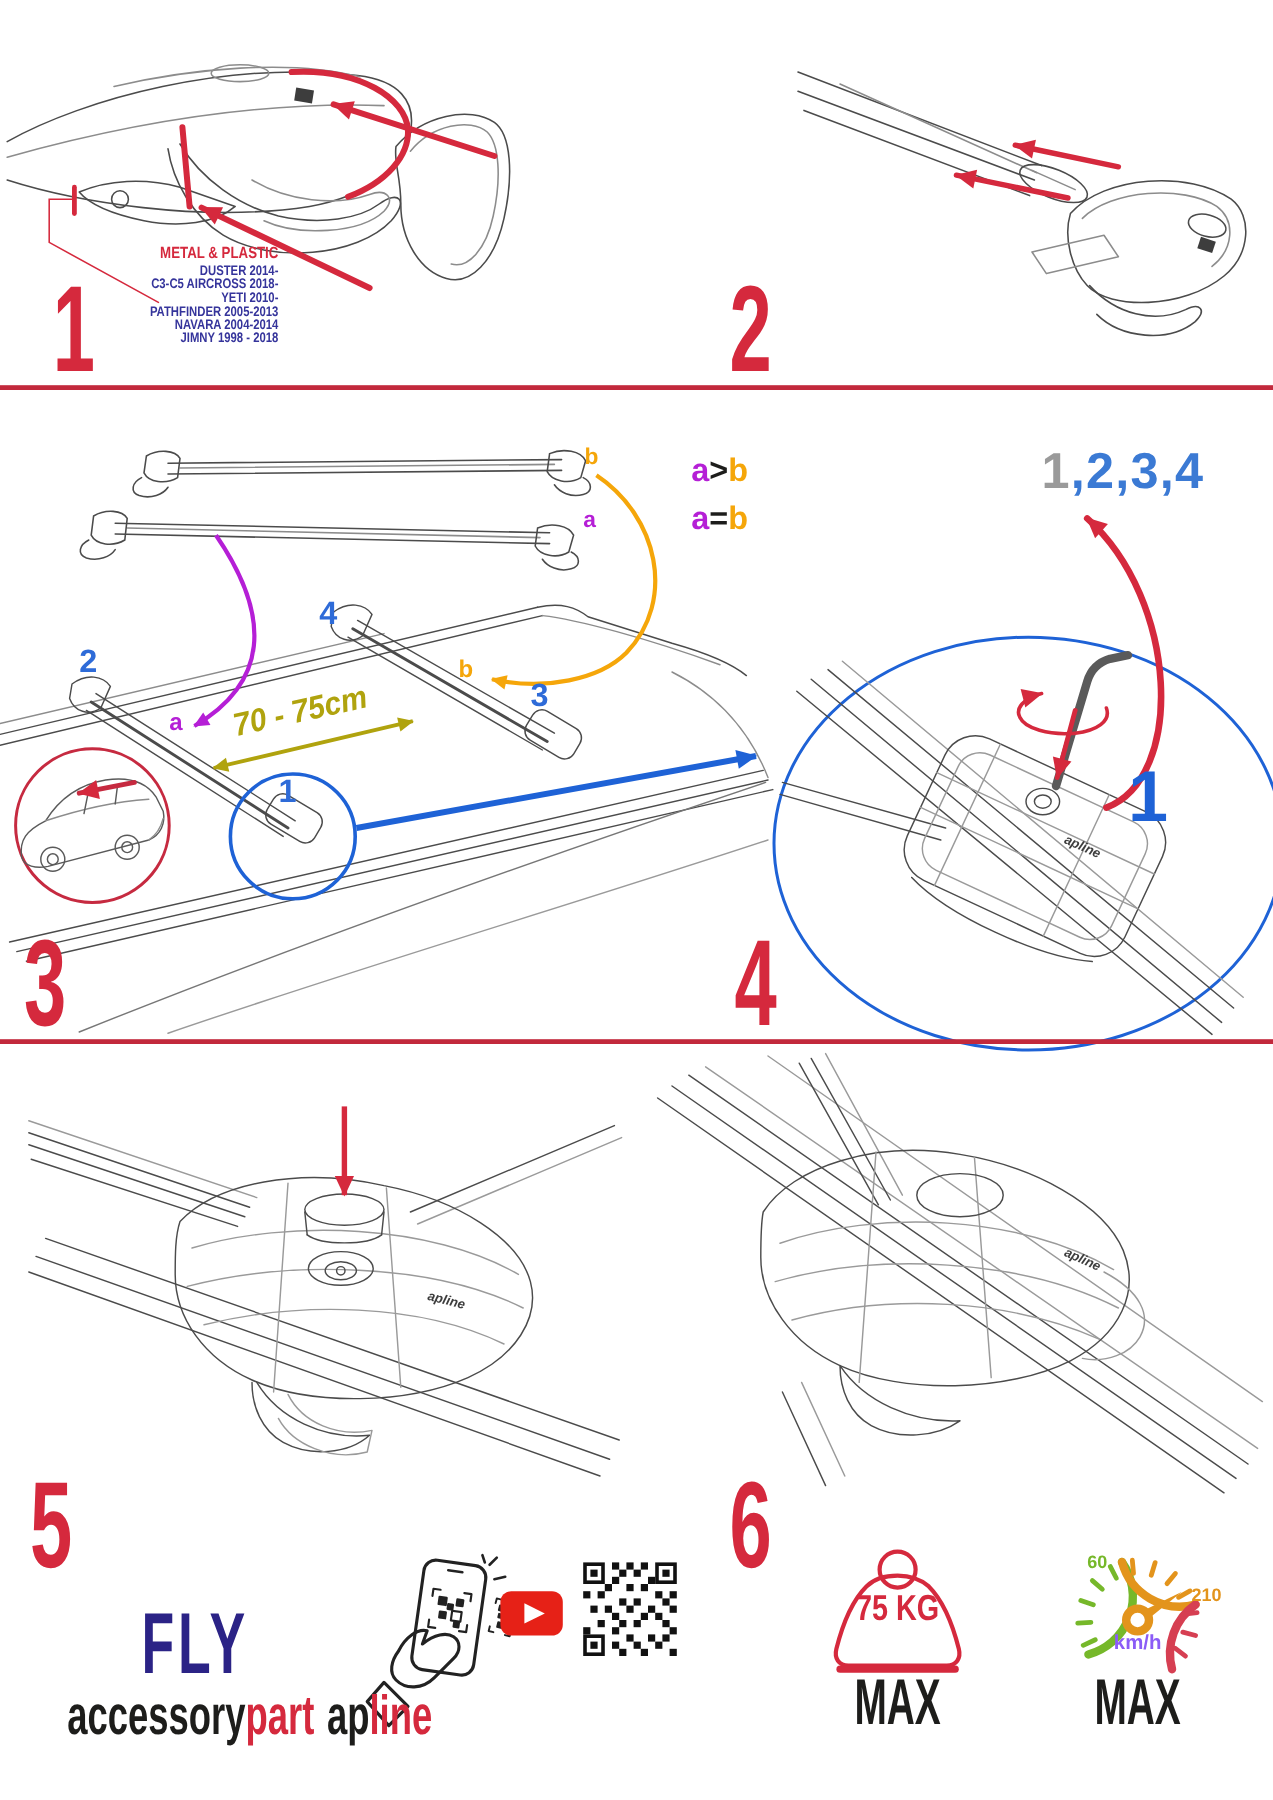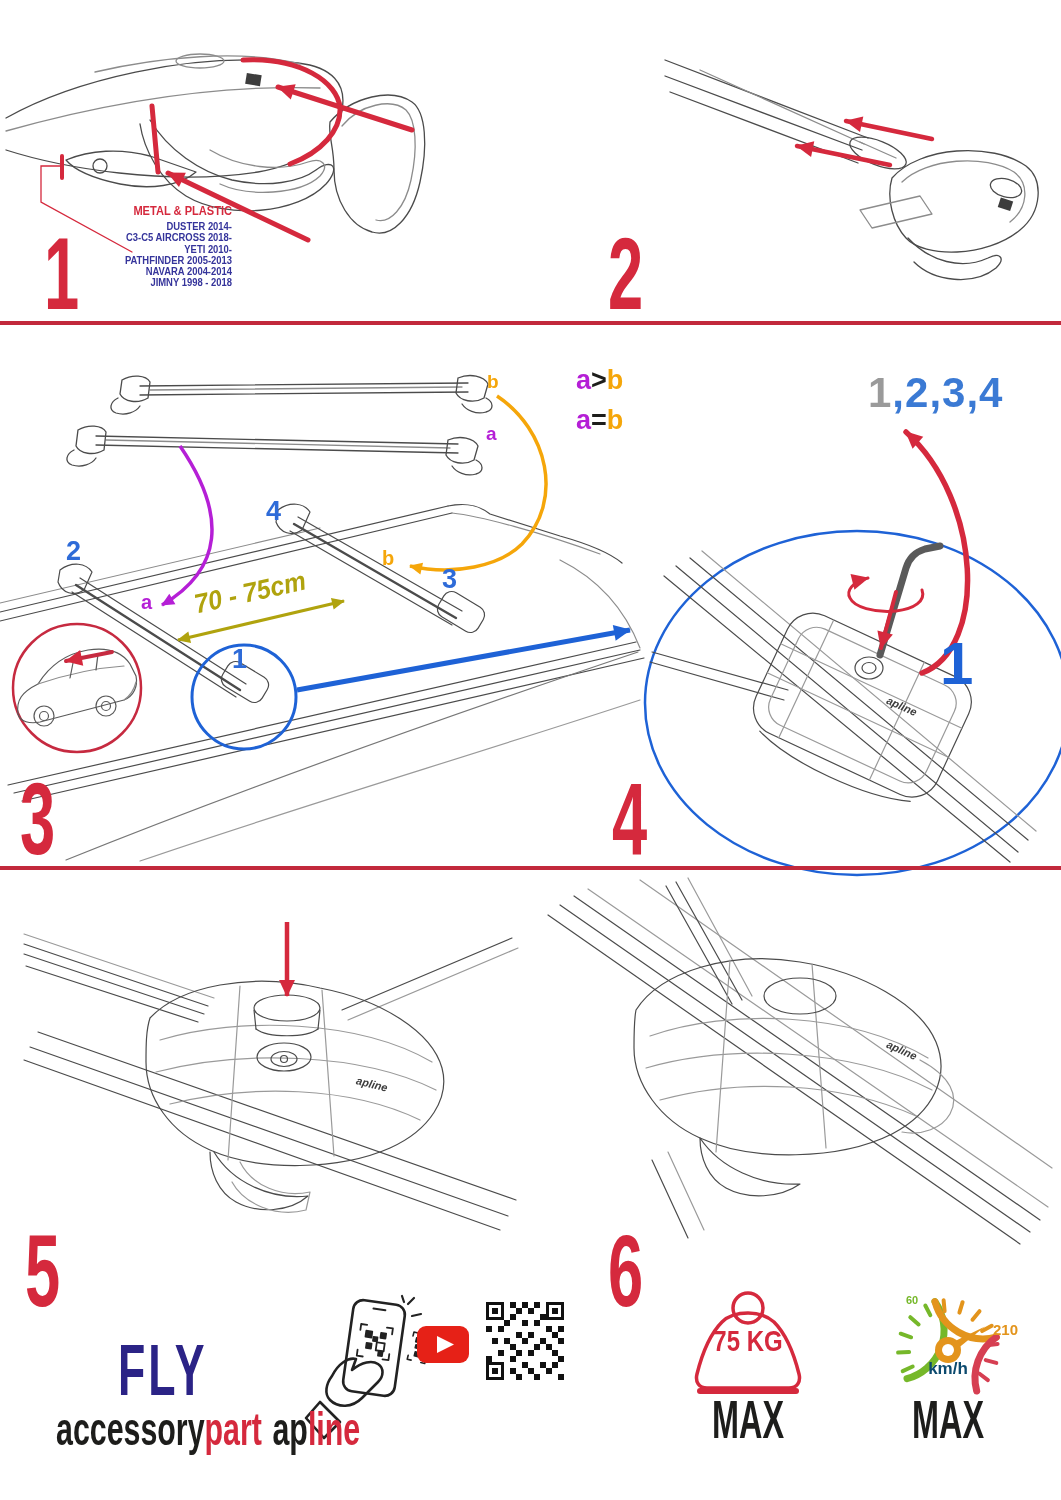--- a/index.html
+++ b/index.html
@@ -22,23 +22,23 @@
   .seq{font-size:42px;font-weight:bold;letter-spacing:1px;}
   .dim{color:#b0a30e;font-weight:bold;font-style:italic;font-size:27px;
        transform:rotate(-12.5deg) scaleX(.92);transform-origin:left top;}
   .clogo{position:absolute;font-size:11px;font-weight:bold;font-style:italic;color:#3d3d3d;}
   .fly{font-size:72px;font-weight:bold;color:#2b2386;letter-spacing:5px;
        transform:scaleX(.62);transform-origin:left top;}
   .brand{font-size:46px;font-weight:bold;transform:scaleX(.66);transform-origin:left top;color:#1d1d1b;}
   .brand .red{color:#d5293d;} .brand .gap{margin-left:16px;}
   .maxtxt{font-size:54px;font-weight:bold;color:#1d1d1b;transform:scaleX(.6);transform-origin:center top;}
   .kg{font-size:30px;font-weight:bold;color:#d5293d;transform:scaleX(.8);transform-origin:center top;}
-  .speedmin{font-size:11px;font-weight:bold;color:#76b82a;}
+  .speedmin{font-size:15px;font-weight:bold;color:#76b82a;}
   .speedmax{font-size:15px;font-weight:bold;color:#e3941c;}
-  .kmh{font-size:17px;font-weight:bold;color:#0c4a6e;}
+  .kmh{font-size:17px;font-weight:bold;color:#8b5cf6;}
   .ctr{transform:translateX(-50%);}
   .ctr.maxtxt{transform:translateX(-50%) scaleX(.6);}
   .ctr.kg{transform:translateX(-50%) scaleX(.8);}
 </style>
 </head>
 <body>
 
 <div class="canvas">
 
 <svg class="art" width="1061" height="1500" viewBox="0 0 1061 1500">
@@ -383,21 +383,21 @@
   <div class="mdl">DUSTER 2014-</div>
   <div class="mdl">C3-C5 AIRCROSS 2018-</div>
   <div class="mdl">YETI 2010-</div>
   <div class="mdl">PATHFINDER 2005-2013</div>
   <div class="mdl">NAVARA 2004-2014</div>
   <div class="mdl">JIMNY 1998 - 2018</div>
 </div>
 
 <div class="ov smlab orange" style="left:487px;top:372px;font-size:19px">b</div>
 <div class="ov smlab purple" style="left:486px;top:424px;font-size:19px">a</div>
-<div class="ov formula" style="left:576px;top:360px">
+<div class="ov formula" style="left:576px;top:372px">
   <div><span class="purple">a</span><span class="op">&gt;</span><span class="orange">b</span></div>
   <div><span class="purple">a</span><span class="op">=</span><span class="orange">b</span></div>
 </div>
 <div class="ov bluelab" style="left:66px;top:538px">2</div>
 <div class="ov bluelab" style="left:266px;top:498px">4</div>
 <div class="ov bluelab" style="left:442px;top:566px">3</div>
 <div class="ov bluelab" style="left:232px;top:646px">1</div>
 <div class="ov smlab orange" style="left:382px;top:548px">b</div>
 <div class="ov smlab purple" style="left:141px;top:592px">a</div>
 <div class="ov dim" style="left:192px;top:592px">70 - 75cm</div>

